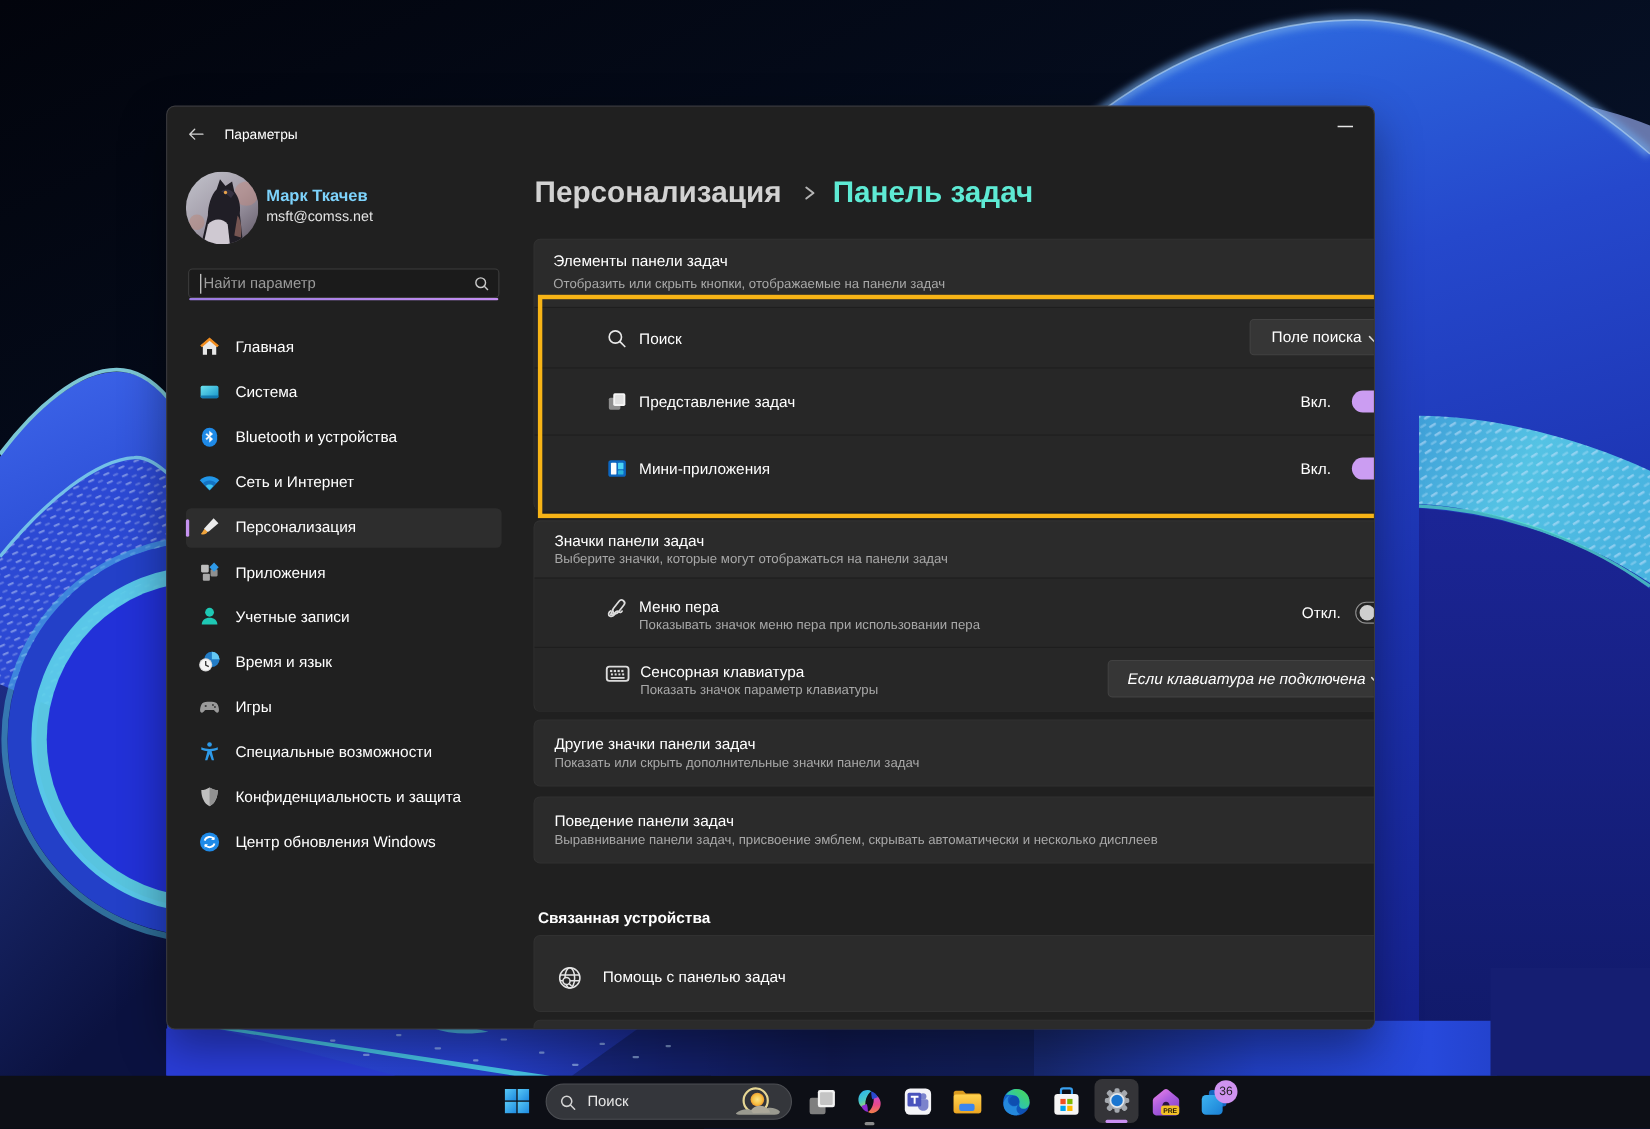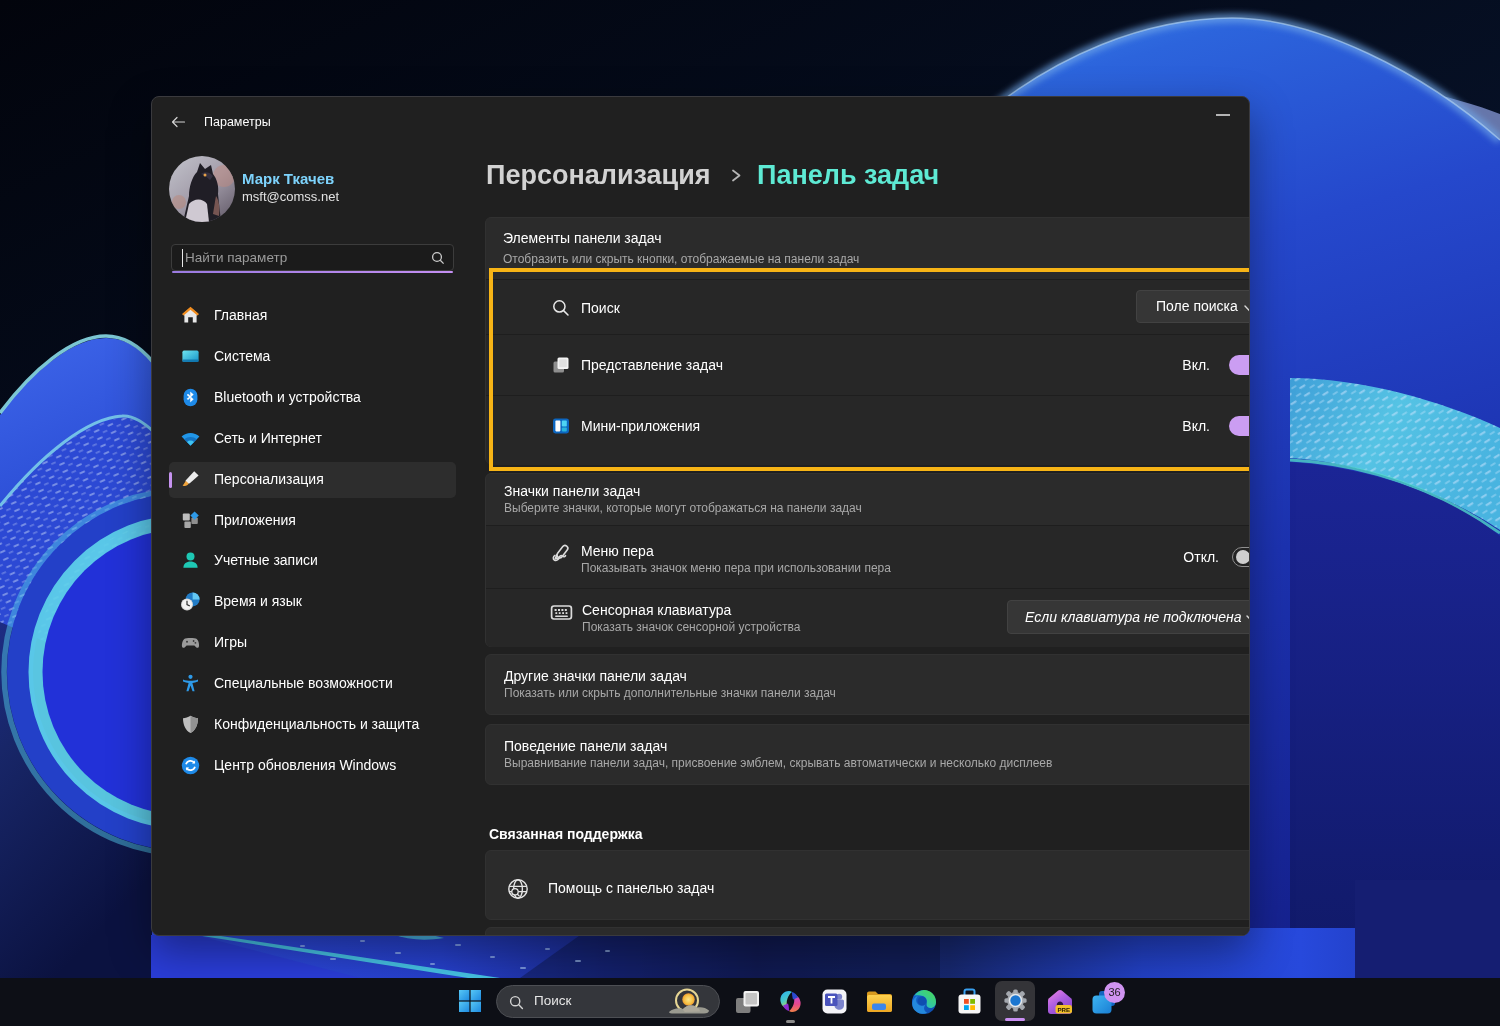--- a/index.html
+++ b/index.html
@@ -358,21 +358,21 @@
           <rect x="11.4" y="8" width="2" height="2"></rect>
           <rect x="14.8" y="8" width="2" height="2"></rect>
           <rect x="5.4" y="11.2" width="1.8" height="1.8"></rect>
           <rect x="8.8" y="11.2" width="1.8" height="1.8"></rect>
           <rect x="12.2" y="11.2" width="1.8" height="1.8"></rect>
           <rect x="15.6" y="11.2" width="1.8" height="1.8"></rect>
           <rect x="5" y="14.4" width="13" height="1.6" rx="0.8"></rect>
         </g>
       </svg>
     <div class="abs t1" style="left:96px;top:128px;">Сенсорная клавиатура</div>
-    <div class="abs t2" style="left:96px;top:146px;">Показать значок сенсорной устройства</div>
+    <div class="abs t2" style="left:96px;top:146px;">Показать значок параметр клавиатуры</div>
     <div class="drop" style="left:521px;top:126px;width:265px;height:34px;font-style:italic;">
       <div class="abs" style="left:17px;top:8px;">Если клавиатура не подключена</div>
       <svg class="abs" style="left:237px;top:11px" width="12" height="12" viewBox="0 0 12 12">
           <path d="M2 4 L6 8.2 L10 4" stroke="#d8d8d8" stroke-width="1.4" fill="none" stroke-linecap="round"></path>
         </svg>
     </div>
   </div>
 
   <div class="card" style="top:557px;height:61px;">
     <div class="abs t1" style="left:18px;top:13px;">Другие значки панели задач</div>
@@ -383,21 +383,21 @@
   </div>
 
   <div class="card" style="top:627px;height:61px;">
     <div class="abs t1" style="left:18px;top:13px;">Поведение панели задач</div>
     <div class="abs t2" style="left:18px;top:31px;">Выравнивание панели задач, присвоение эмблем, скрывать автоматически и несколько дисплеев</div>
     <svg class="chev" style="left:798px;top:26px" viewBox="0 0 16 14">
         <path d="M2 4.8 L8 10.4 L14 4.8" stroke="#dedede" stroke-width="1.5" fill="none" stroke-linecap="round" stroke-linejoin="round"></path>
       </svg>
   </div>
 
-  <div class="abs" style="left:337px;top:729px;font-size:14px;font-weight:bold;color:#fff;">Связанная поддержка</div>
+  <div class="abs" style="left:337px;top:729px;font-size:14px;font-weight:bold;color:#fff;">Связанная устройства</div>
 
   <div class="card" style="top:753px;height:70px;">
     <svg class="abs" style="left:20px;top:26px" width="24" height="24" viewBox="0 0 24 24">
         <circle cx="12" cy="12" r="9.2" stroke="#e4e4e4" stroke-width="1.4" fill="none"></circle>
         <ellipse cx="12" cy="12" rx="4.4" ry="9.2" stroke="#e4e4e4" stroke-width="1.4" fill="none"></ellipse>
         <path d="M3 9.4 H21 M3 14.6 H21" stroke="#e4e4e4" stroke-width="1.4"></path>
         <circle cx="9" cy="14.8" r="3.2" fill="#272727" stroke="#e4e4e4" stroke-width="1.3"></circle>
         <path d="M11.4 17.2 L13.6 19.4" stroke="#e4e4e4" stroke-width="1.3"></path>
       </svg>
     <div class="abs t1" style="left:62px;top:29px;">Помощь с панелью задач</div>

